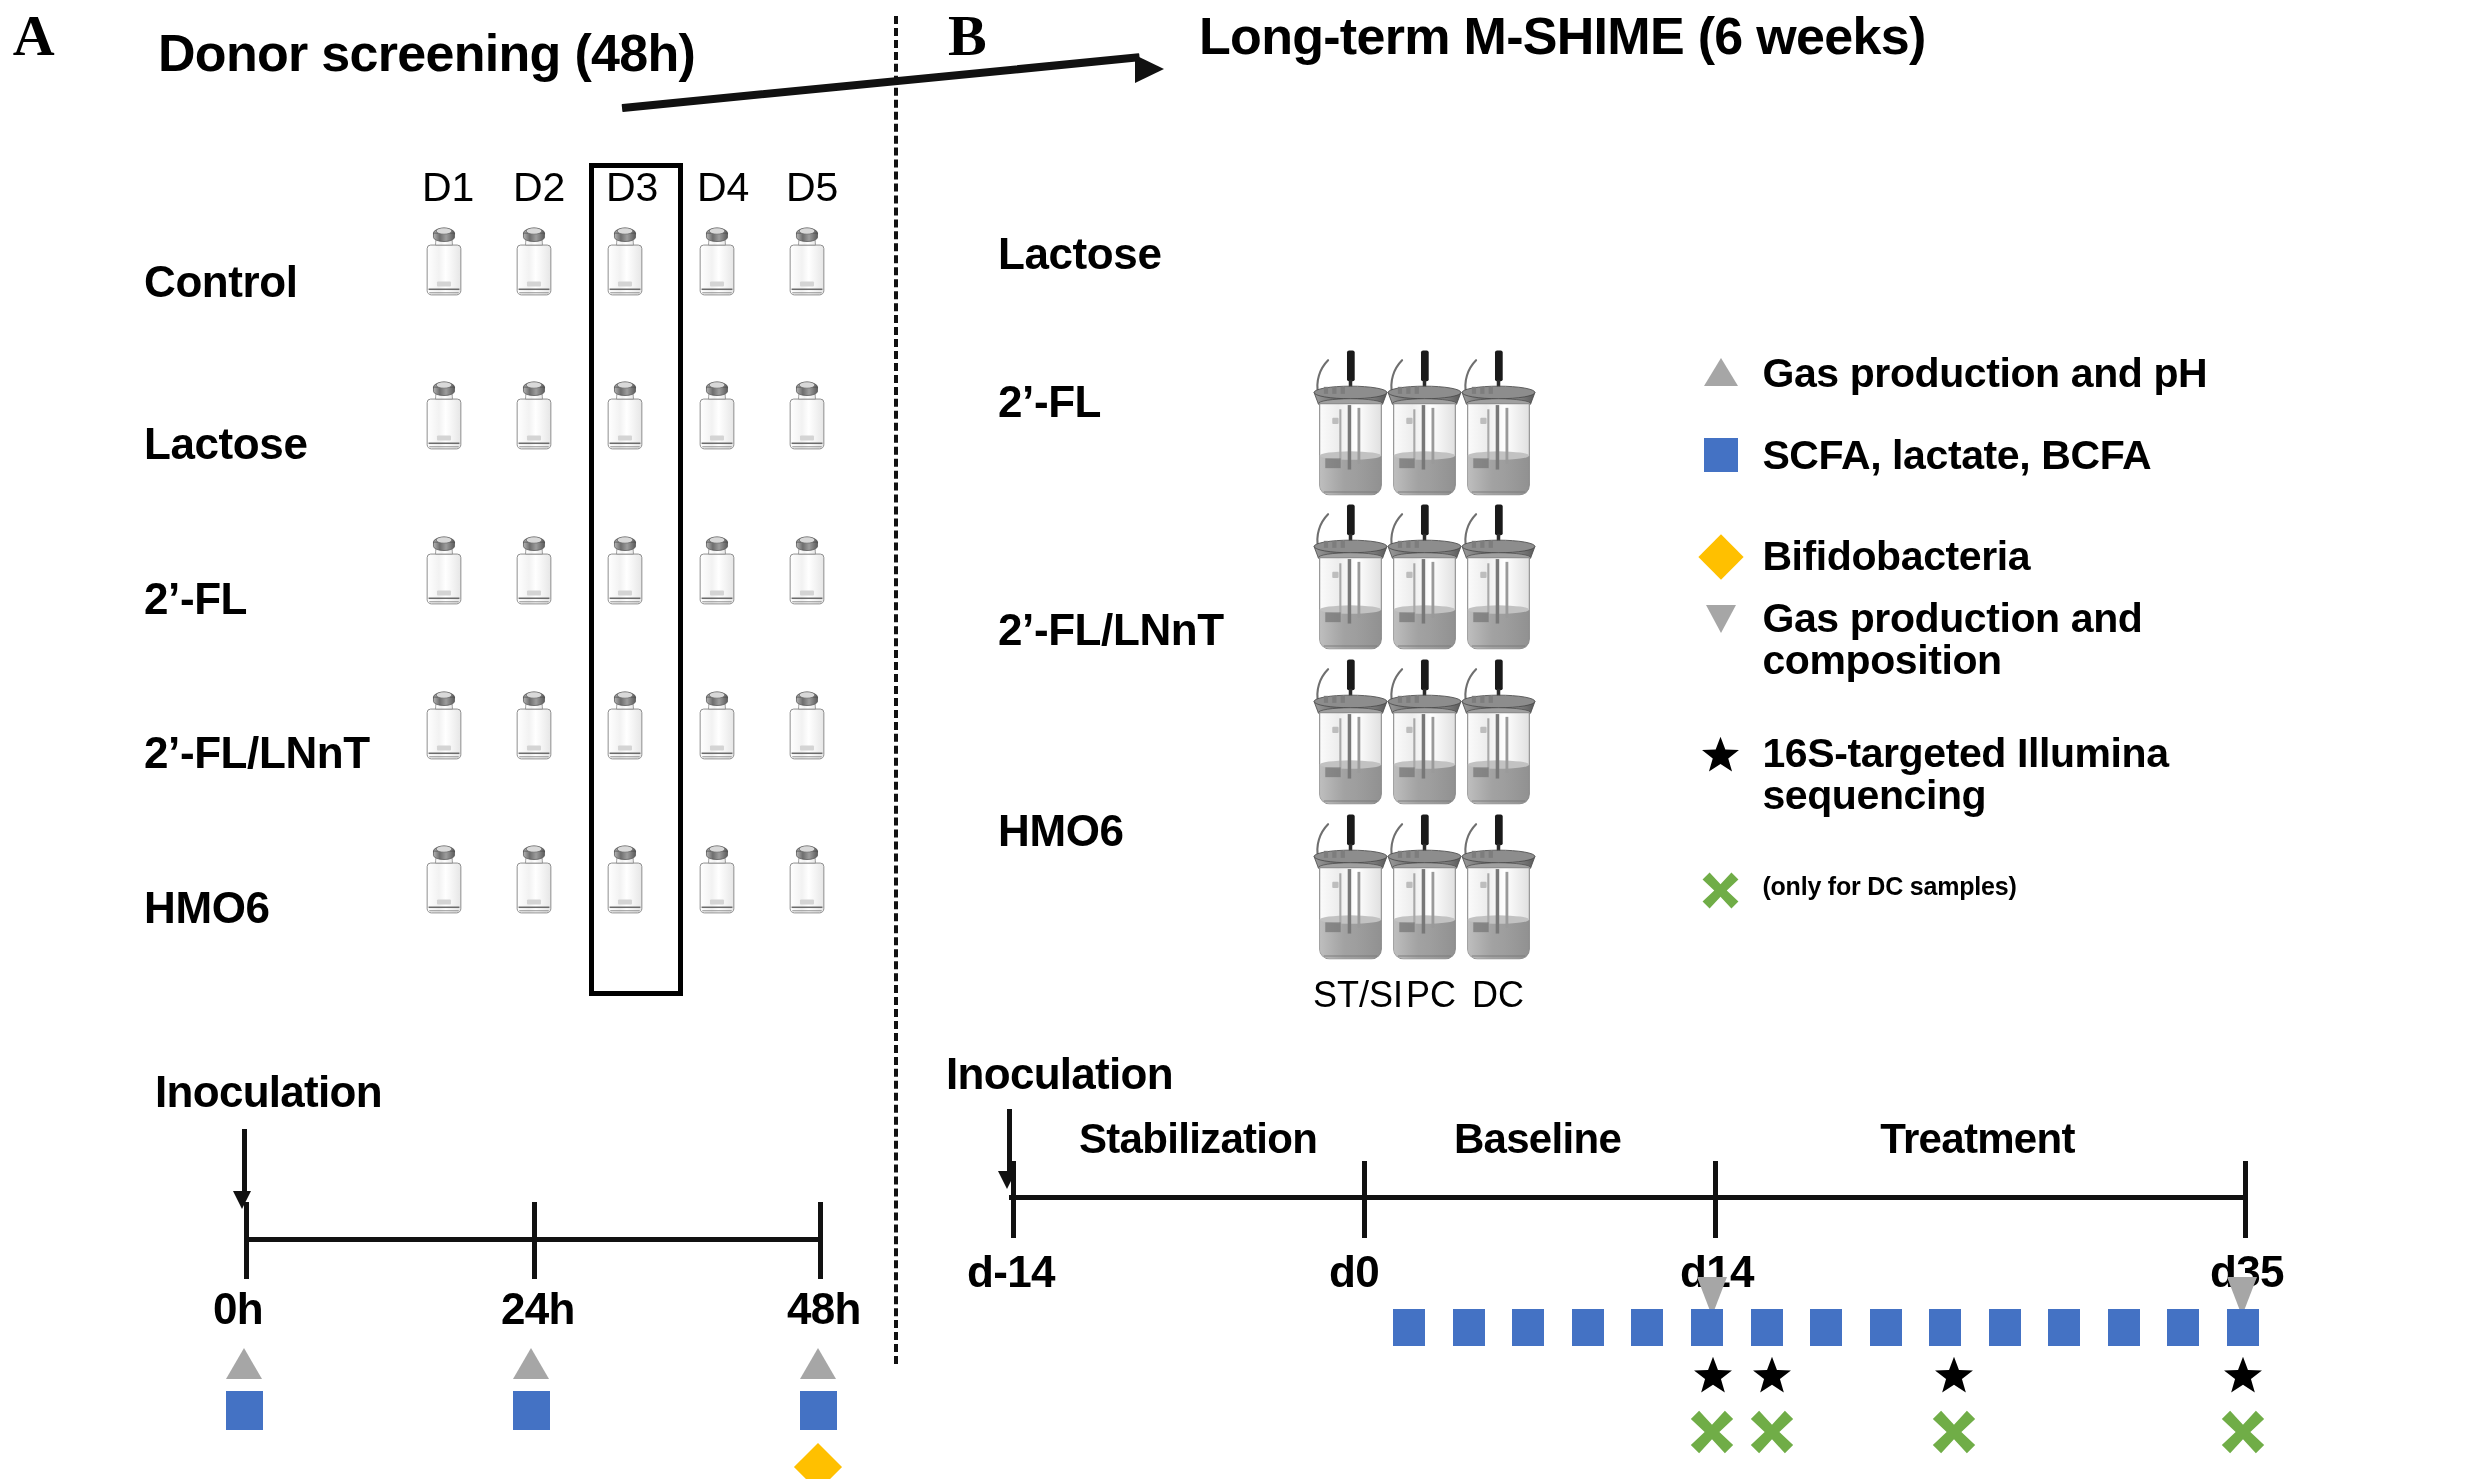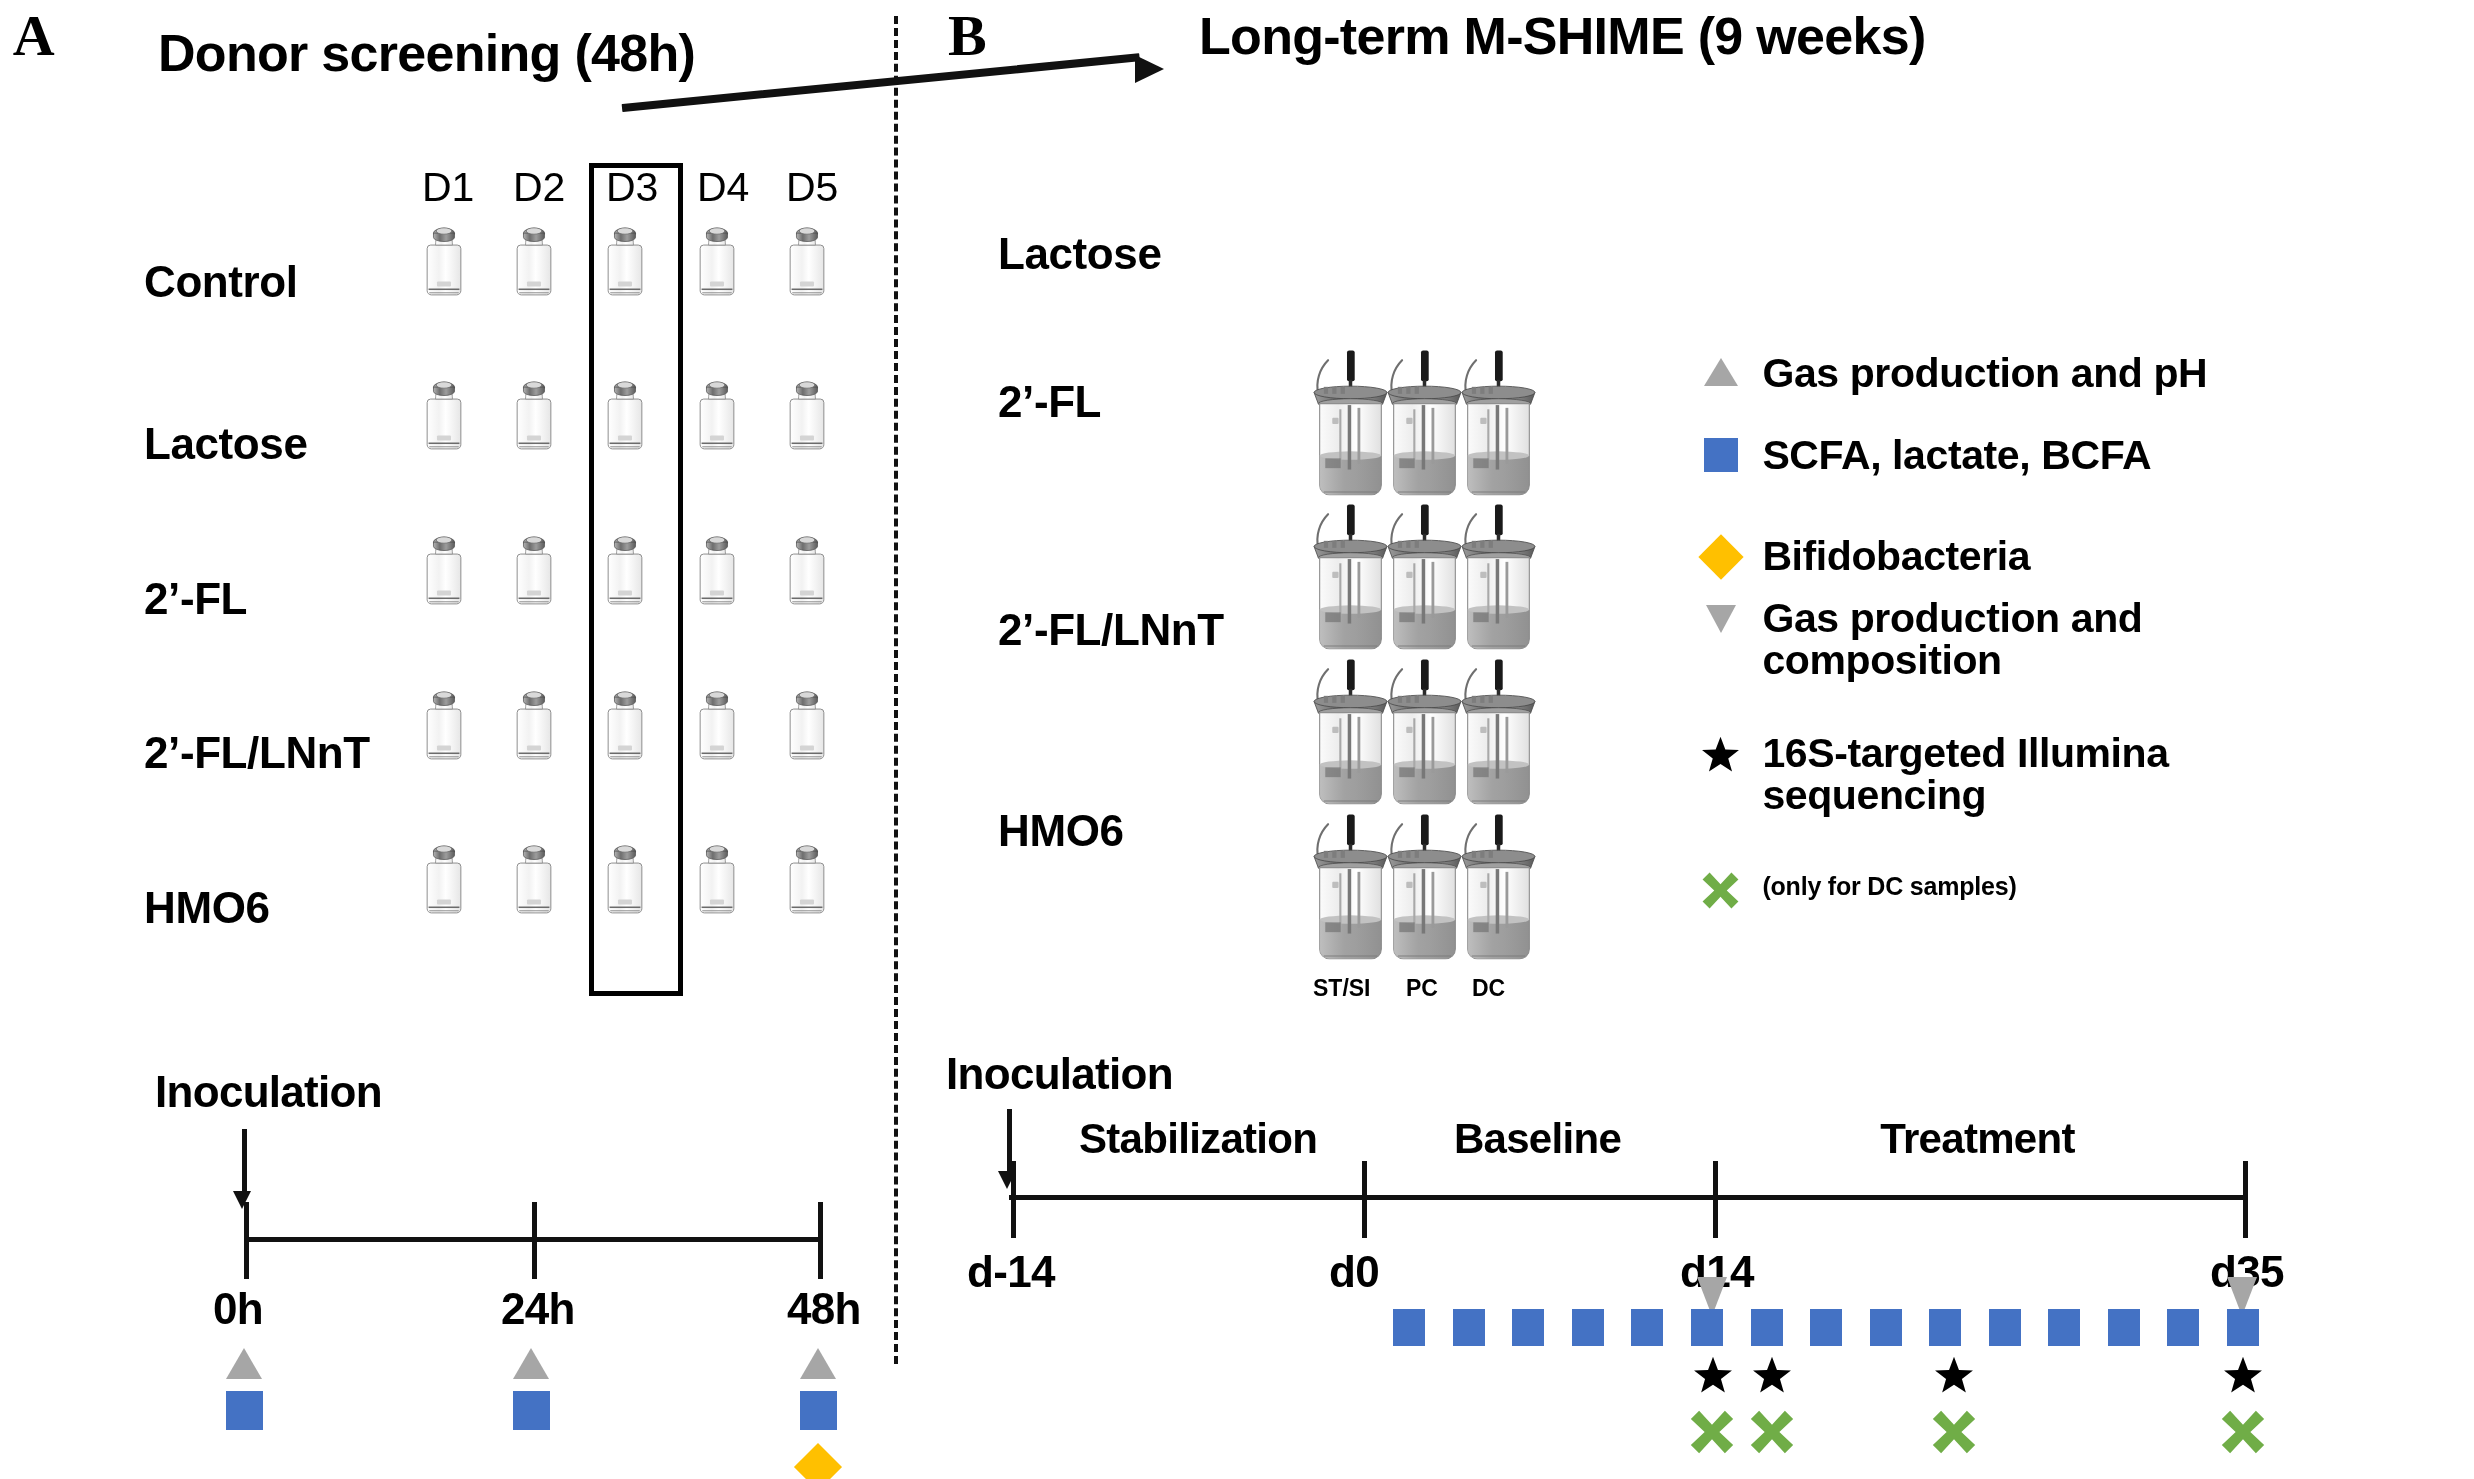--- a/index.html
+++ b/index.html
@@ -20,21 +20,21 @@
   
   .arrowline{transform-origin:0 50%;background:#111;height:7.7px;border-radius:0.7px;}
   .arrowhead{width:0;height:0;border-left:29.5px solid #111;border-top:14px solid transparent;border-bottom:14px solid transparent;}
 
   
   .rowlabel{font-weight:700;font-size:44px;line-height:1;white-space:nowrap;letter-spacing:-0.4px;}
   .collabel{font-weight:400;font-size:41px;line-height:1;white-space:nowrap;}
   .tickcap{font-weight:700;font-size:44px;line-height:1;white-space:nowrap;letter-spacing:-0.7px;}
   .phase{font-weight:700;font-size:42px;line-height:1;white-space:nowrap;letter-spacing:-0.7px;}
   .inoc{font-weight:700;font-size:44px;line-height:1;white-space:nowrap;letter-spacing:-0.7px;}
-  .vesselcol{font-weight:700;font-size:23px;line-height:1;white-space:nowrap;}
+  .vesselcol{font-weight:400;font-size:36px;line-height:1;white-space:nowrap;}
 
   
   .vial{width:44px;height:73px;}
 
   
   .d3box{border:5.6px solid #000;background:transparent;}
 
   
   .reactor{width:93px;height:157px;}
 
@@ -708,21 +708,21 @@
       <div class="abs sym-square" style="left:513px;top:1391px;width:37px;height:39px;"></div>
       <div class="abs tl-tick" style="left:818px;top:1202px;height:77px;"></div>
       <div class="abs tickcap" style="left:787px;top:1287px;">48h</div>
       <div class="abs sym-tri-up" style="left:800px;top:1348px;"></div>
       <div class="abs sym-square" style="left:800px;top:1391px;width:37px;height:39px;"></div>
       <div class="abs sym-diamond" style="left:801px;top:1450px;width:34px;height:34px;"></div>
     </div>
 
   <div class="abs panel-letter" style="left:948px;top:7px;">B</div>
 
-  <div class="abs panel-title" style="left:1199px;top:9.8px;">Long-term M-SHIME (9 weeks)</div>
+  <div class="abs panel-title" style="left:1199px;top:9.8px;">Long-term M-SHIME (6 weeks)</div>
 
   <div class="abs" id="b-row-labels">
       <div class="abs rowlabel" style="left:998px;top:232px;">Lactose</div>
       <div class="abs rowlabel" style="left:998px;top:380px;">2’-FL</div>
       <div class="abs rowlabel" style="left:998px;top:608px;">2’-FL/LNnT</div>
       <div class="abs rowlabel" style="left:998px;top:809px;">HMO6</div>
     </div>
 
   <div class="abs" id="reactor-grid">
       <div class="abs" style="left:1304px;top:349px;"><svg class="reactor" viewBox="0 0 132 224" xmlns="http://www.w3.org/2000/svg">

